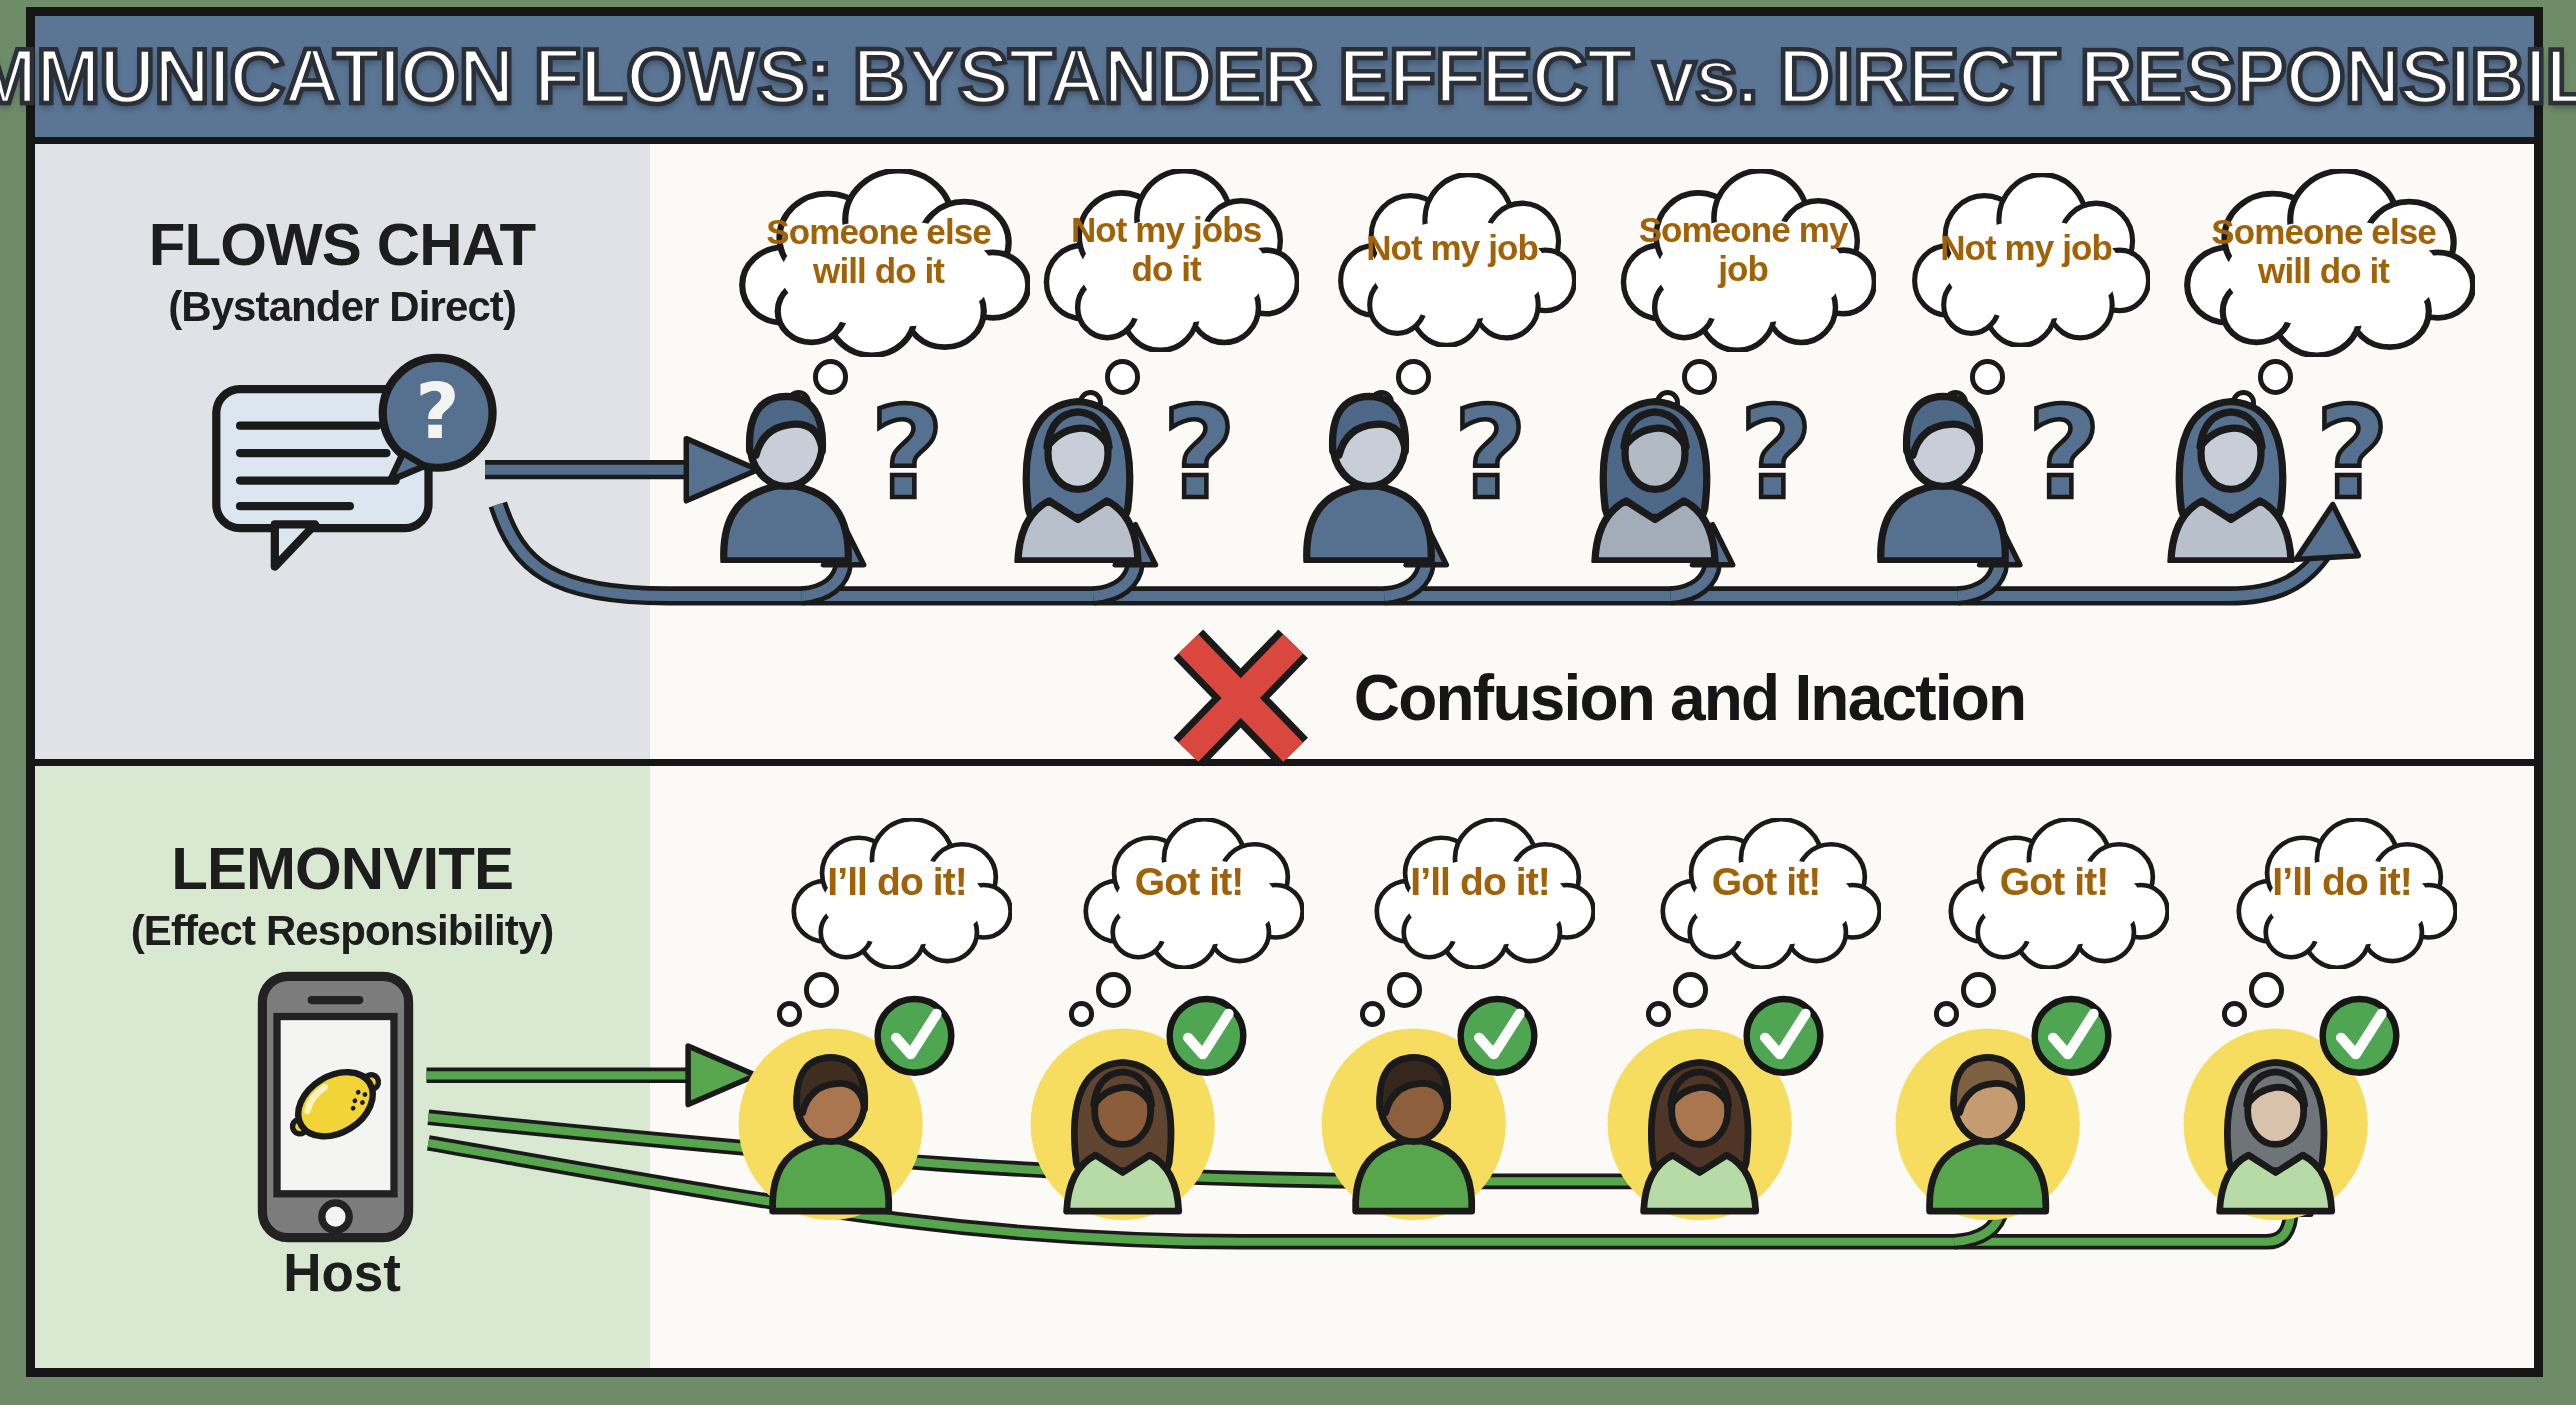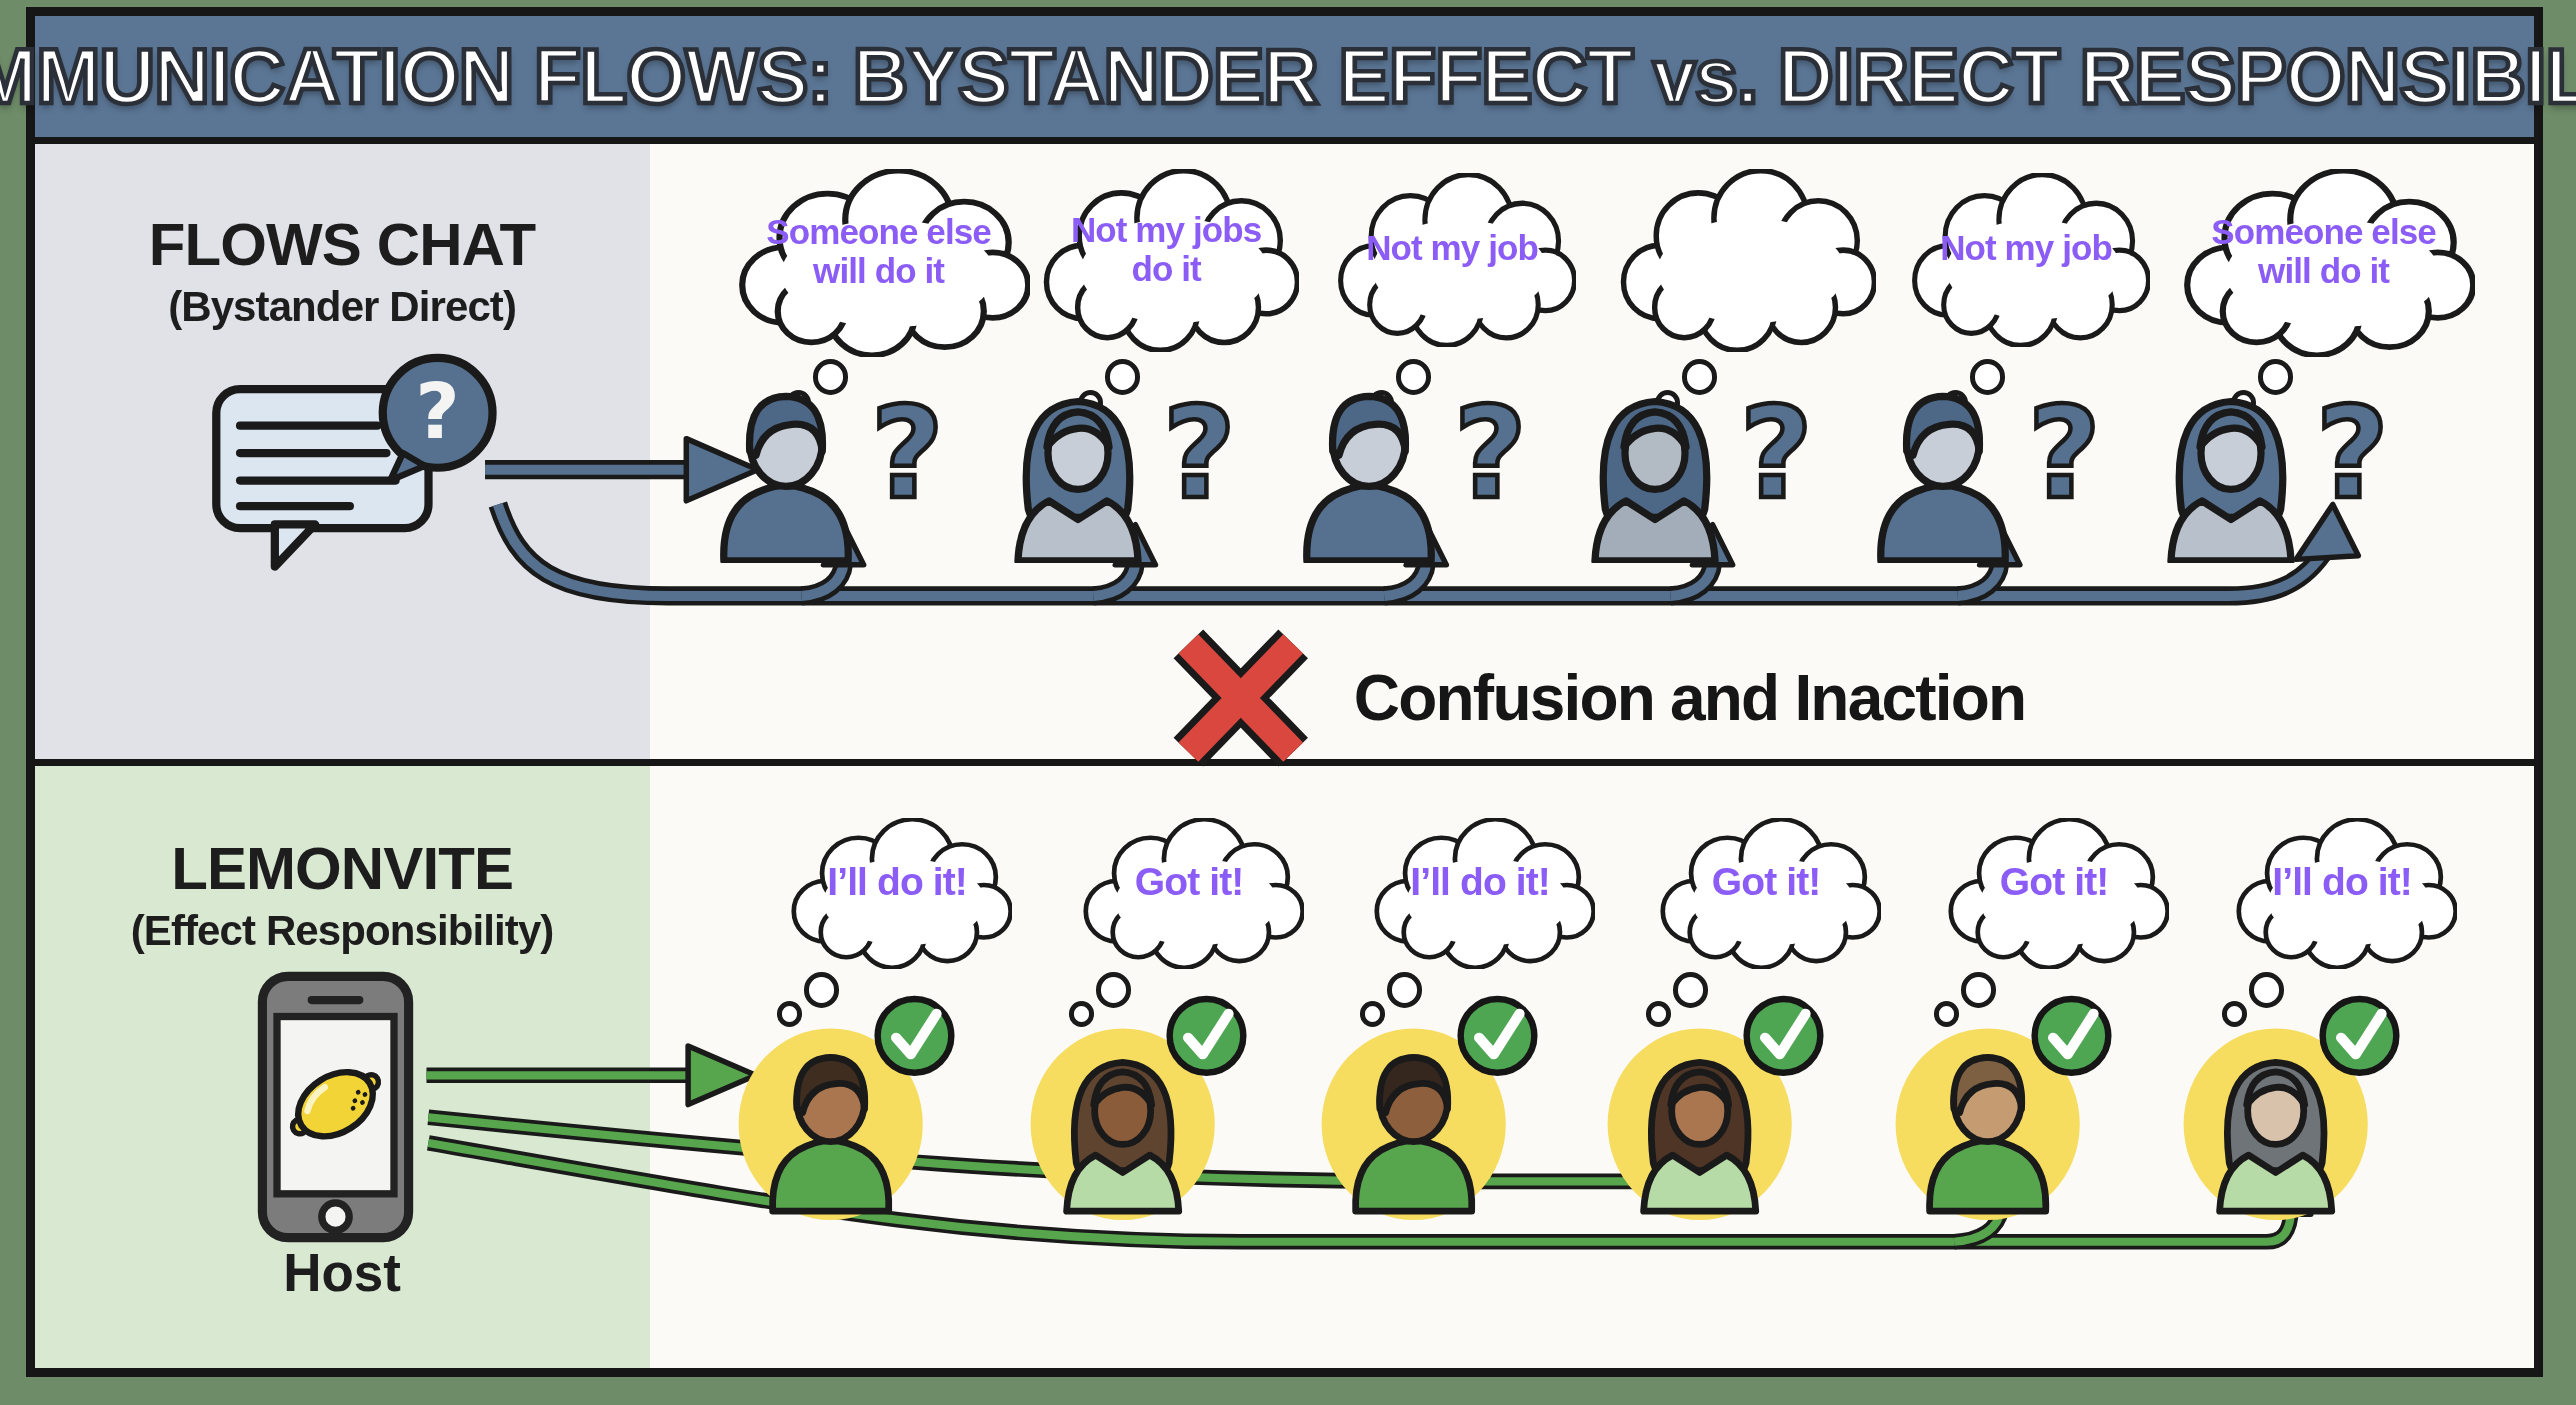--- a/index.html
+++ b/index.html
@@ -52,21 +52,21 @@
   .ln-gr-under{fill:none;stroke:#1a1a1a;stroke-width:17;}
   .ln-gr-over{fill:none;stroke:#57a54d;stroke-width:9;}
   .hd-gr{fill:#57a54d;stroke:#1a1a1a;stroke-width:6;stroke-linejoin:round;}
   
   .col{position:absolute;width:302px;}
   .bubble{position:absolute;}
   .bubble svg{position:absolute;left:0;top:0;width:100%;height:100%;}
   .bubble-text{
     position:absolute;left:27.4px;right:27.4px;top:20px;bottom:44px;
     display:flex;align-items:center;justify-content:center;text-align:center;
-    font-size:35px;font-weight:700;color:#8b5cf6;line-height:1.12;letter-spacing:-0.9px;
+    font-size:35px;font-weight:700;color:#a16207;line-height:1.12;letter-spacing:-0.9px;
   }
   .bubble-bot .bubble-text{font-size:39px;}
   .dot{position:absolute;background:#fff;border:5.5px solid #1a1a1a;border-radius:50%;}
   .dot-big{width:25.6px;height:25.6px;}
   .dot-small{width:15.6px;height:15.6px;}
   
   .person-wrap{position:absolute;display:flex;align-items:flex-start;}
   .pperson{height:176px;width:166px;}
   .qmark{
     font-size:126px;font-weight:700;color:#55718f;line-height:1;
@@ -273,20 +273,21 @@
         </svg>
       <span class="qmark">?</span>
     </div>
   </div>
 
   <div class="col" style="left:1530px;top:153px;">
     <div class="bubble" style="left:46px;top:0;width:265px;height:183px;">
       <svg viewBox="0 0 340 230" preserveAspectRatio="none">
           <use href="#sym-cloud"></use>
         </svg>
+      <div class="bubble-text">Someone my job</div>
     </div>
     <div class="dot dot-big" style="left:117px;top:190px;"></div>
     <div class="dot dot-small" style="left:90px;top:221px;"></div>
     <div class="person-wrap" style="left:7.3px;top:218px;">
       <svg class="pperson t4" viewBox="0 0 160 170">
           <use href="#sym-female"></use>
         </svg>
       <span class="qmark">?</span>
     </div>
   </div>

